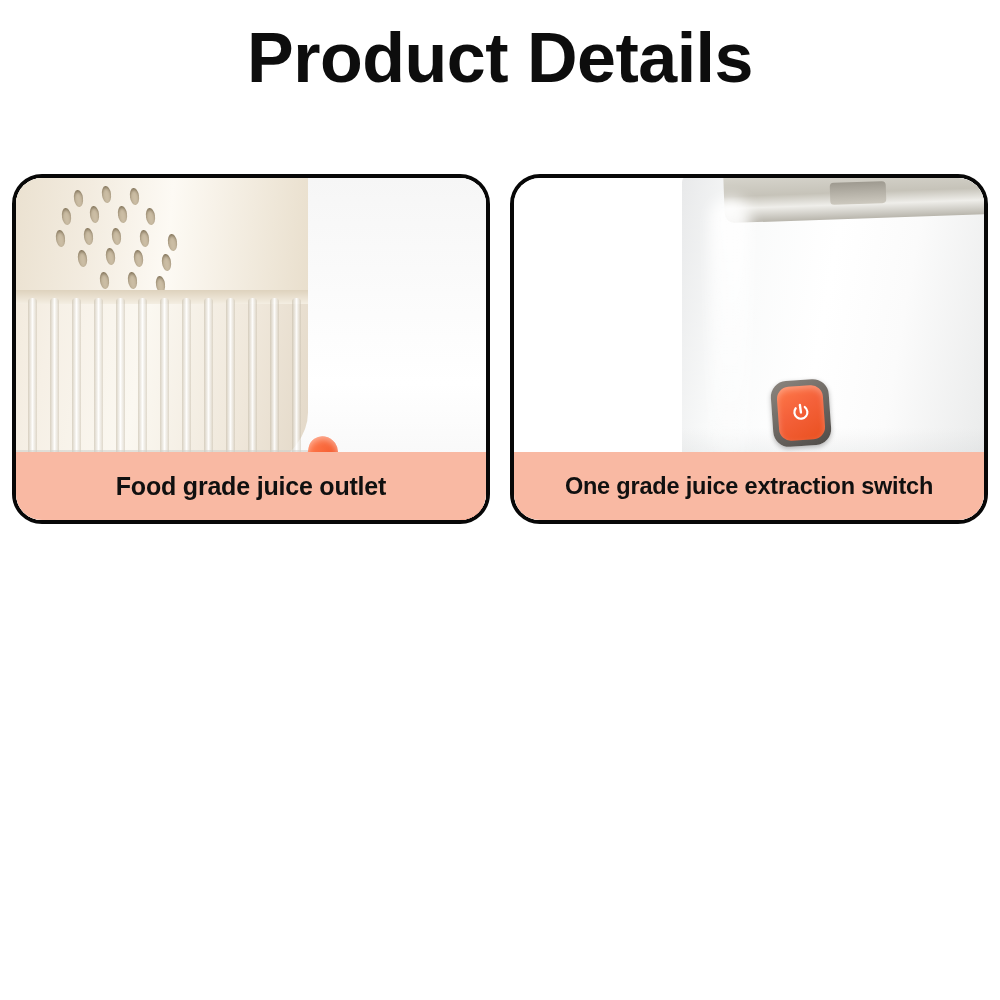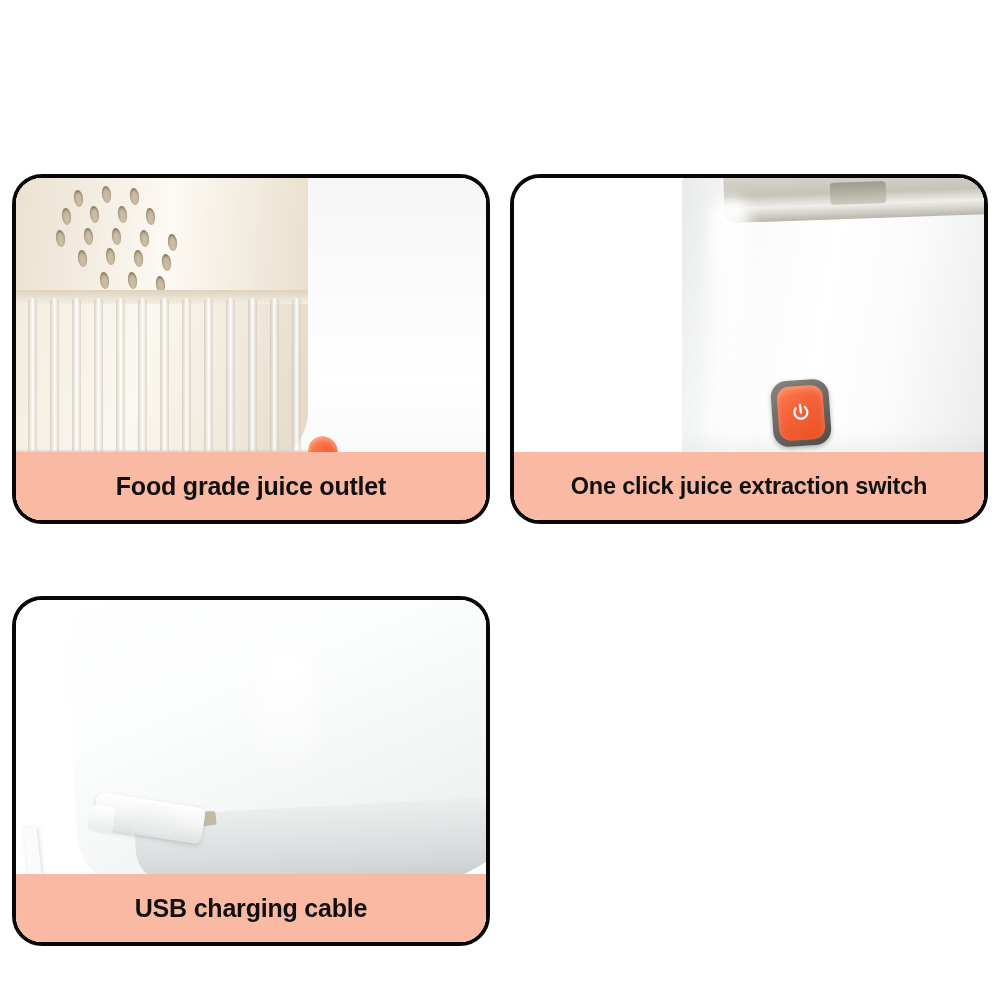--- a/index.html
+++ b/index.html
@@ -283,20 +283,23 @@
     border-radius: 0 0 0 70px;
     transform: rotate(-6deg);
     filter: drop-shadow(1px 1px 2px rgba(170,175,175,.5));
   }
 </style>
 </head>
 <body>
 
 <div class="page">
 
+  <div class="title-bar">
+    <div class="title">Product Details</div>
+  </div>
 
   <div class="grid">
 
     <div class="card">
       <div class="photo p1">
         <div class="backdrop"></div>
         <div class="strainer"></div>
         <div class="strainer-top"></div>
         <div class="holes" id="holes1">
             <i style="left: 18px; top: 4px;"></i>
@@ -358,35 +361,20 @@
         <div class="gloss"></div>
         <div class="btn-bezel"></div>
         <div class="btn">
           <svg class="power-glyph" viewBox="0 0 24 24">
             <path d="M12 3.2 V 11.4" stroke="#ffffff" stroke-width="2.6" stroke-linecap="round" fill="none"></path>
             <path d="M7.0 6.1 A 7.1 7.1 0 1 0 17.0 6.1" stroke="#ffffff" stroke-width="2.4" stroke-linecap="round" fill="none"></path>
           </svg>
         </div>
       </div>
       <div class="caption">
-        <span class="caption-text small">One click juice extraction switch</span>
+        <span class="caption-text small">One grade juice extraction switch</span>
       </div>
     </div>
 
 
-    <div class="card">
-      <div class="photo p4">
-        <div class="base"></div>
-        <div class="base-gloss"></div>
-        <div class="base-bottom"></div>
-        <div class="port-shadow"></div>
-        <div class="usb-plug"></div>
-        <div class="usb-grip"></div>
-        <div class="usb-tip"></div>
-        <div class="cable"></div>
-      </div>
-      <div class="caption">
-        <span class="caption-text">USB charging cable</span>
-      </div>
-    </div>
 
   </div>
 </div>
 
 </body></html>

